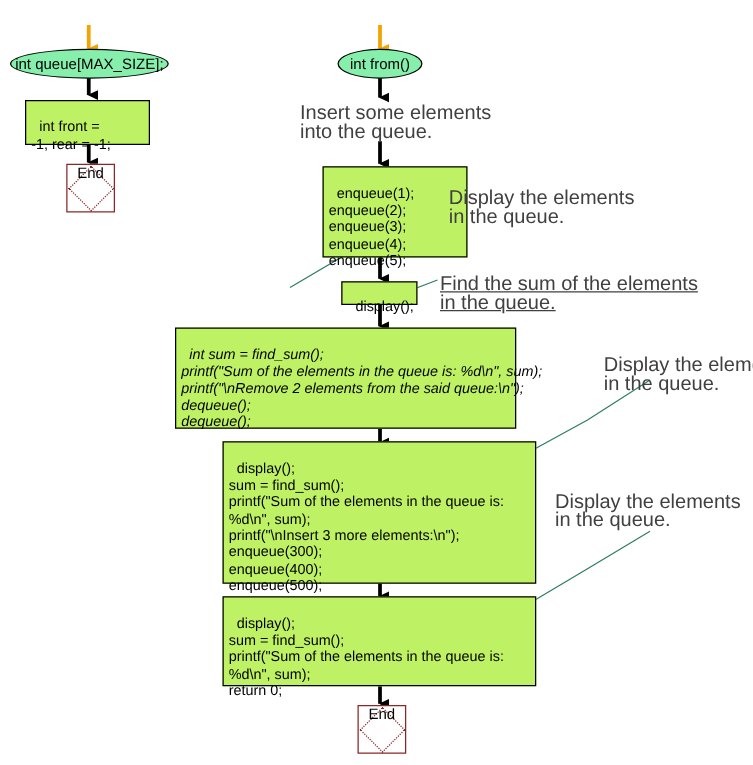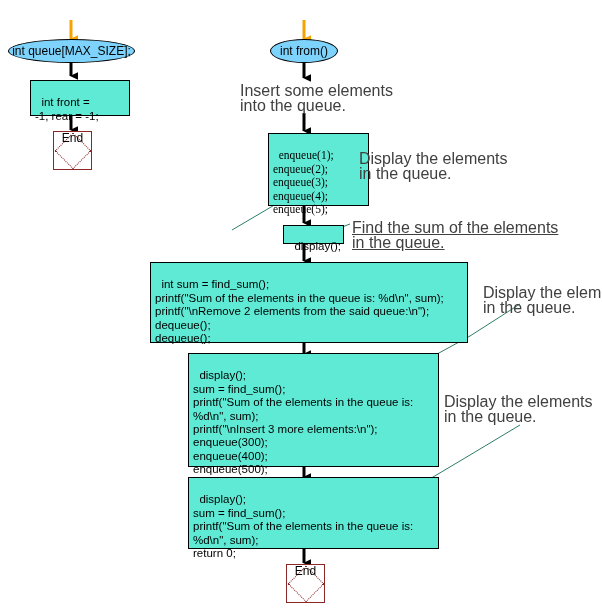--- a/index.html
+++ b/index.html
@@ -21,43 +21,42 @@
     height: 612px;
   }
   .node {
     position: absolute;
     box-sizing: border-box;
   }
   
   .ellipse {
     border: 1px solid #000000;
     border-radius: 50%;
-    background: #7dd3fc;
+    background: #86efac;
     display: flex;
     align-items: center;
     justify-content: center;
     font-size: 12px;
     color: #000000;
     white-space: nowrap;
     overflow: visible;
   }
   .ellipse .lbl {
     display: block;
     line-height: 1;
   }
   
   .box {
     border: 1px solid #000000;
-    background: #5eead4;
+    background: #bef264;
     font-size: 11.5px;
     color: #000000;
     line-height: 13.4px;
     padding: 2px 4px;
     white-space: pre;
-    margin-left: 10px;
   }
   .box.small {
     font-size: 11.5px;
     padding: 1px 4px;
   }
   
   .endnode {
     border: 1px solid #8b2727;
     background: #ffffff;
     display: flex;
@@ -137,39 +136,39 @@
   <span class="lbl">End</span>
 </div>
 
 <div class="node ellipse" style="left:270px; top:39px; width:68px; height:24px;">
   <span class="lbl">int from()</span>
 </div>
 
 <div class="note" style="left:240px; top:83px; width:170px;">Insert some elements
 into the queue.</div>
 
-<div class="node box" style="left:258px; top:133px; width:101px; height:73px;font-family:Liberation Serif, serif;">
+<div class="node box" style="left:258px; top:133px; width:116px; height:73px;">
   <span>enqueue(1);
 enqueue(2);
 enqueue(3);
 enqueue(4);
 enqueue(5);</span>
 </div>
 
 <div class="note" style="left:359px; top:151px; width:180px;">Display the elements
 in the queue.</div>
 
 <div class="node box small" style="left:273px; top:225px; width:61px; height:19px;">
   <span>display();</span>
 </div>
 
 <div class="note" style="left:352px; top:220px; width:250px;text-decoration:underline;">Find the sum of the elements
 in the queue.</div>
 
-<div class="node box" style="left:140px; top:262px; width:318px; height:81px;">
+<div class="node box" style="left:140px; top:262px; width:273px; height:81px;font-style:italic;">
   <span>int sum = find_sum();
 printf("Sum of the elements in the queue is: %d\n", sum);
 printf("\nRemove 2 elements from the said queue:\n");
 dequeue();
 dequeue();</span>
 </div>
 
 <div class="note" style="left:483px; top:285px; width:180px;">Display the elements
 in the queue.</div>
 

